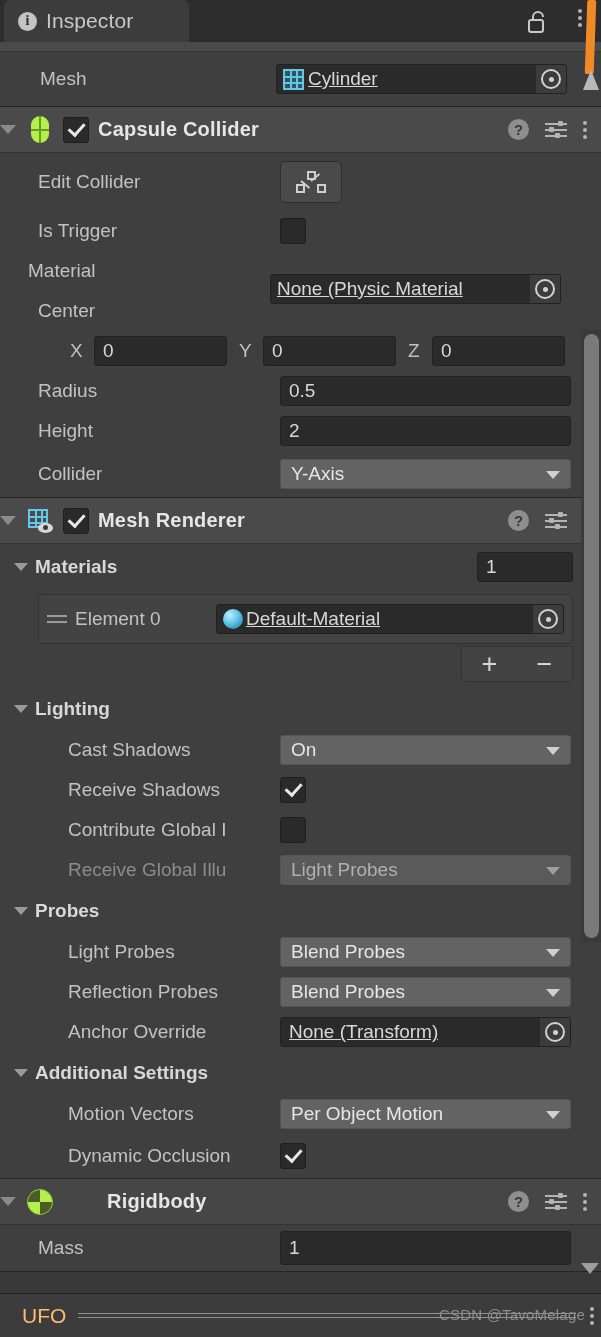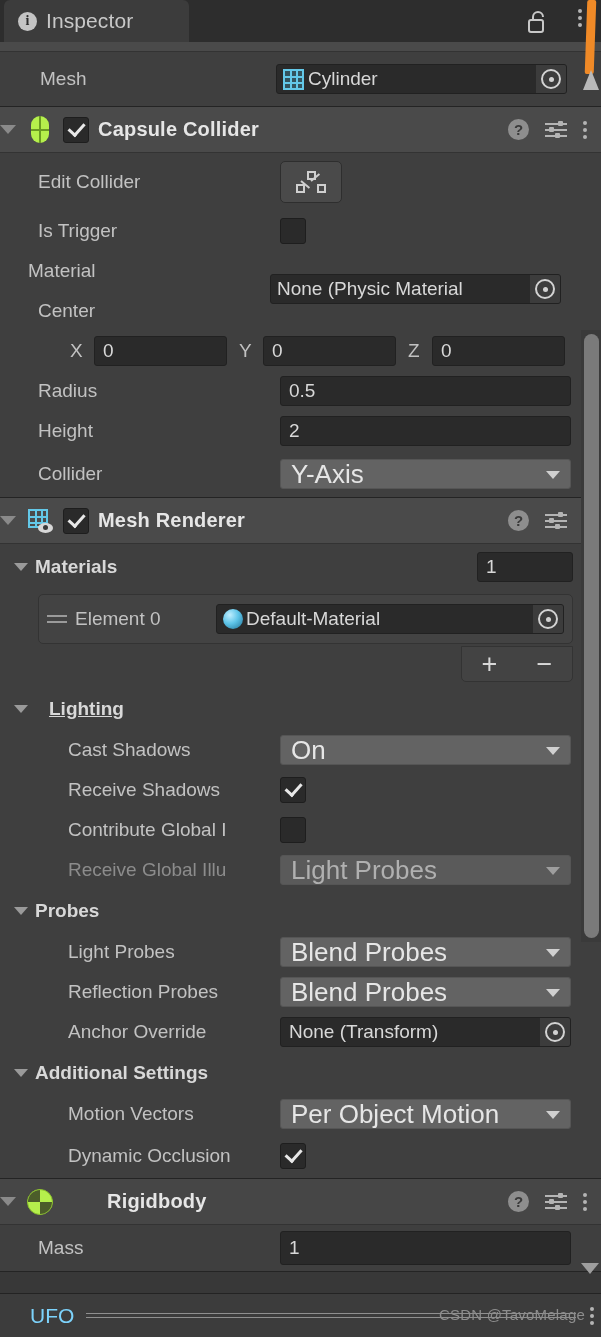--- a/index.html
+++ b/index.html
@@ -169,36 +169,36 @@
 
   .field {
     background: #2a2a2a; border: 1px solid #212121; border-radius: 3px;
     height: 30px; display: flex; align-items: center;
     color: #d8d8d8; font-size: 19px; padding-left: 8px;
     overflow: hidden; white-space: nowrap;
   }
   .popup {
     background: #636363; border: 1px solid #555; border-radius: 3px;
     height: 30px; display: flex; align-items: center;
-    color: #e6e6e6; font-size: 26px; padding-left: 10px;
+    color: #e6e6e6; font-size: 19px; padding-left: 10px;
     position: relative; white-space: nowrap; overflow: hidden;
   }
   .popup.dim { background: #5a5a5a; color: #b0b0b0; }
   .popup .arr {
     position: absolute; right: 10px; top: 50%; margin-top: -3px;
     width: 0; height: 0; border-left: 7px solid transparent;
     border-right: 7px solid transparent; border-top: 8px solid #d0d0d0;
   }
   .objfield {
     background: #2a2a2a; border: 1px solid #212121; border-radius: 3px;
     height: 30px; display: flex; align-items: center;
     color: #d8d8d8; font-size: 19px; padding-left: 6px;
     position: relative; white-space: nowrap; overflow: hidden;
   }
-  .objfield .txt { overflow: hidden; text-overflow: clip; white-space: nowrap; }
+  .objfield .txt { overflow: hidden; text-overflow: clip; white-space: nowrap; text-decoration: underline; }
   .picker {
     position: absolute; right: 0; top: 0; bottom: 0; width: 30px;
     background: #3c3c3c; display: flex; align-items: center; justify-content: center;
   }
   .picker::after {
     content: ""; width: 16px; height: 16px; border-radius: 50%;
     border: 2px solid #d2d2d2; position: relative;
   }
   .picker i {
     position: absolute; width: 5px; height: 5px; border-radius: 50%;
@@ -260,21 +260,21 @@
     font-size: 27px; line-height: 1; cursor: pointer;
     font-family: "Liberation Sans", sans-serif;
   }
 
   
   .footer {
     position: absolute; left: 0; right: 0; bottom: 0; height: 44px;
     background: #3c3c3c; border-top: 1px solid #232323;
     display: flex; align-items: center;
   }
-  .footer-name { color: #7dd3fc; font-size: 21px; margin-left: 30px; }
+  .footer-name { color: #fdba74; font-size: 21px; margin-left: 22px; }
   .footer-rule {
     flex: 1; margin: 0 14px 0 12px; position: relative; height: 8px;
   }
   .footer-rule i { position: absolute; left: 0; right: 0; height: 1px; background: #8f8f8f; }
   .footer-rule i:nth-child(1) { top: 1px; }
   .footer-rule i:nth-child(2) { top: 5px; }
   .footer-kebab { margin-right: 7px; }
   .watermark {
     position: absolute; right: 16px; bottom: 14px;
     color: #8d8d8d; font-size: 15px; letter-spacing: .2px;
@@ -517,21 +517,21 @@
       </div>
       <div class="pm-bar">
         <span class="pm-group">
           <button>+</button>
           <button>−</button>
         </span>
       </div>
 
       <div class="row" style="height:42px;">
         <span class="foldout sm" style="margin-left:14px;"></span>
-        <span class="lbl bold" style="margin-left:20px;text-decoration:underline;">Lighting</span>
+        <span class="lbl bold" style="margin-left:6px;">Lighting</span>
       </div>
       <div class="row">
         <span class="lbl" style="margin-left:68px;width:212px;">Cast Shadows</span>
         <span class="popup" style="width:291px;">
           <span>On</span>
           <span class="arr"></span>
         </span>
       </div>
       <div class="row">
         <span class="lbl" style="margin-left:68px;width:212px;">Receive Shadows</span>

